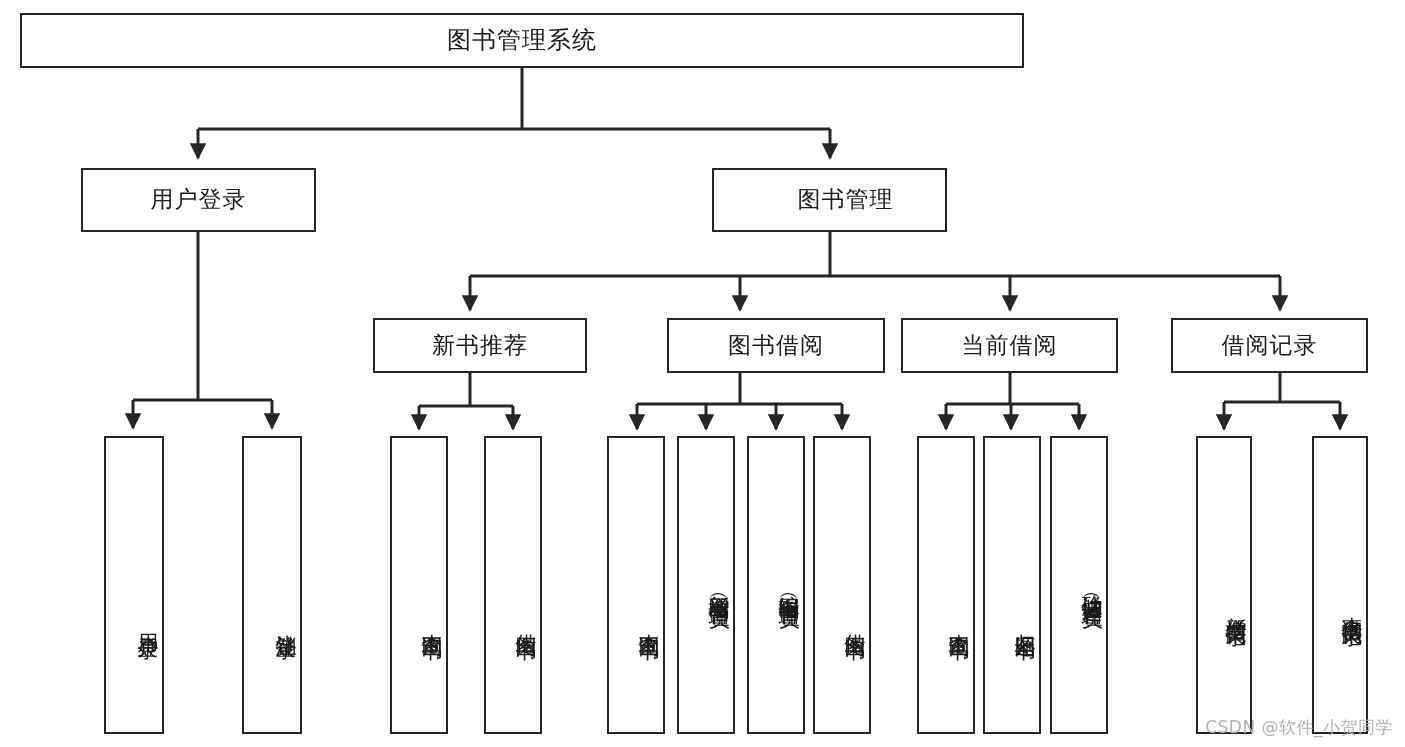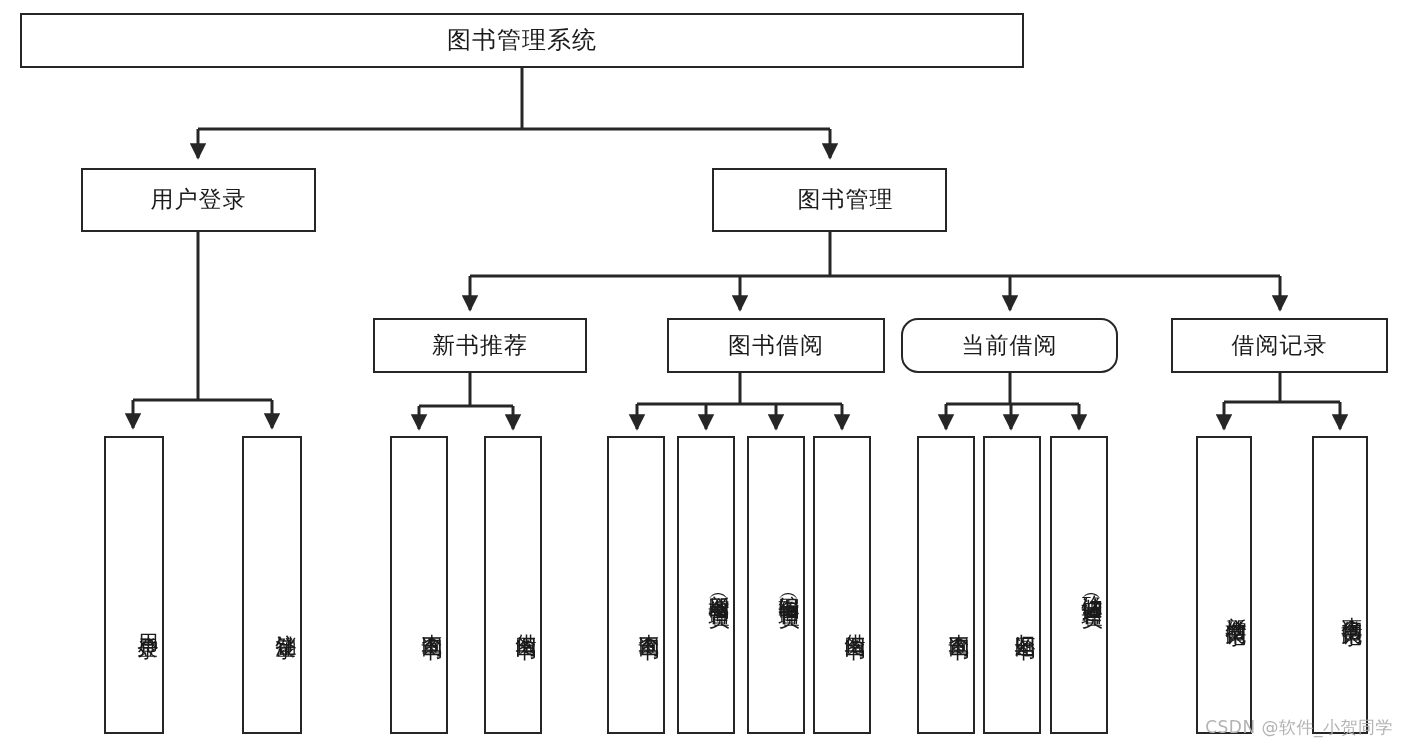--- a/index.html
+++ b/index.html
@@ -137,24 +137,24 @@
   <div class="node horiz" style="left:712px; top:168px; width:235px; height:64px;padding-left:32px;">
     <span>图书管理</span>
   </div>
 
   <div class="node horiz" style="left:373px; top:318px; width:214px; height:55px;">
     <span>新书推荐</span>
   </div>
   <div class="node horiz" style="left:631px; top:318px; width:218px; height:55px;margin-left:36px;">
     <span>图书借阅</span>
   </div>
-  <div class="node horiz" style="left:901px; top:318px; width:217px; height:55px;border-radius:17px;">
+  <div class="node horiz" style="left:901px; top:318px; width:217px; height:55px;">
     <span>当前借阅</span>
   </div>
-  <div class="node horiz" style="left:1171px; top:318px; width:217px; height:55px;">
+  <div class="node horiz" style="left:1171px; top:318px; width:197px; height:55px;">
     <span>借阅记录</span>
   </div>
 
   <div class="node vert" style="left:104px; top:436px; width:60px; height:298px; padding-top:72px;">
     <span class="vtext">用户登录</span>
   </div>
   <div class="node vert" style="left:242px; top:436px; width:60px; height:298px; padding-top:72px;">
     <span class="vtext">注销登录</span>
   </div>
 

